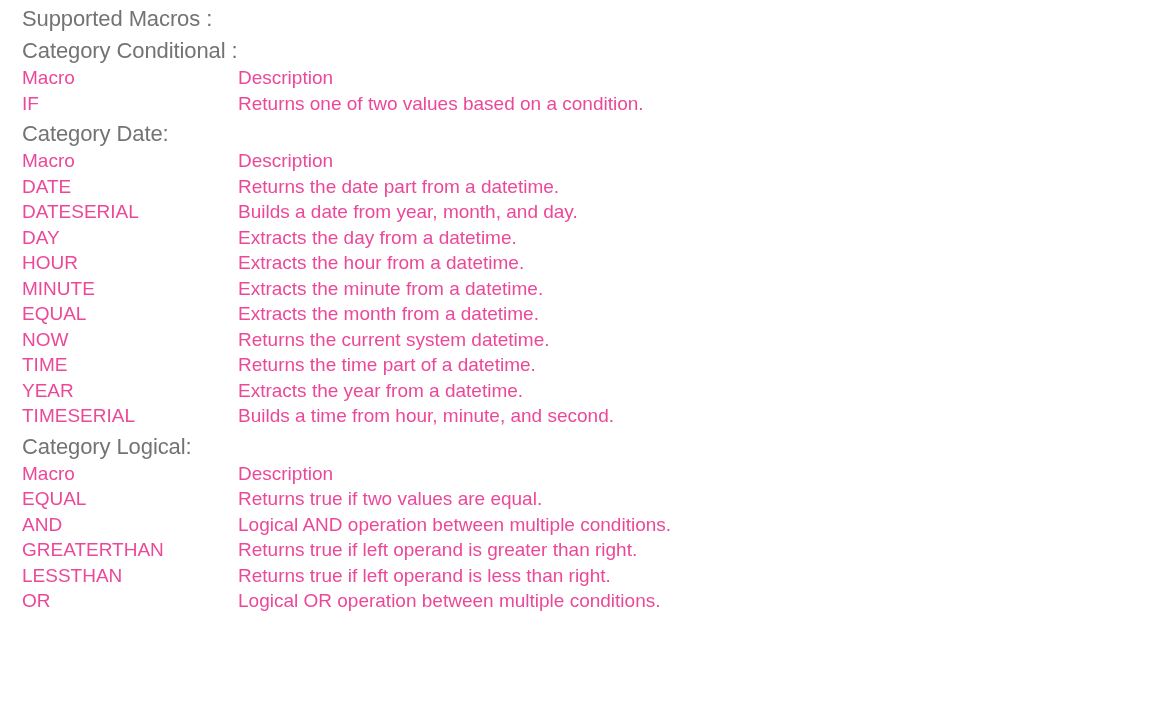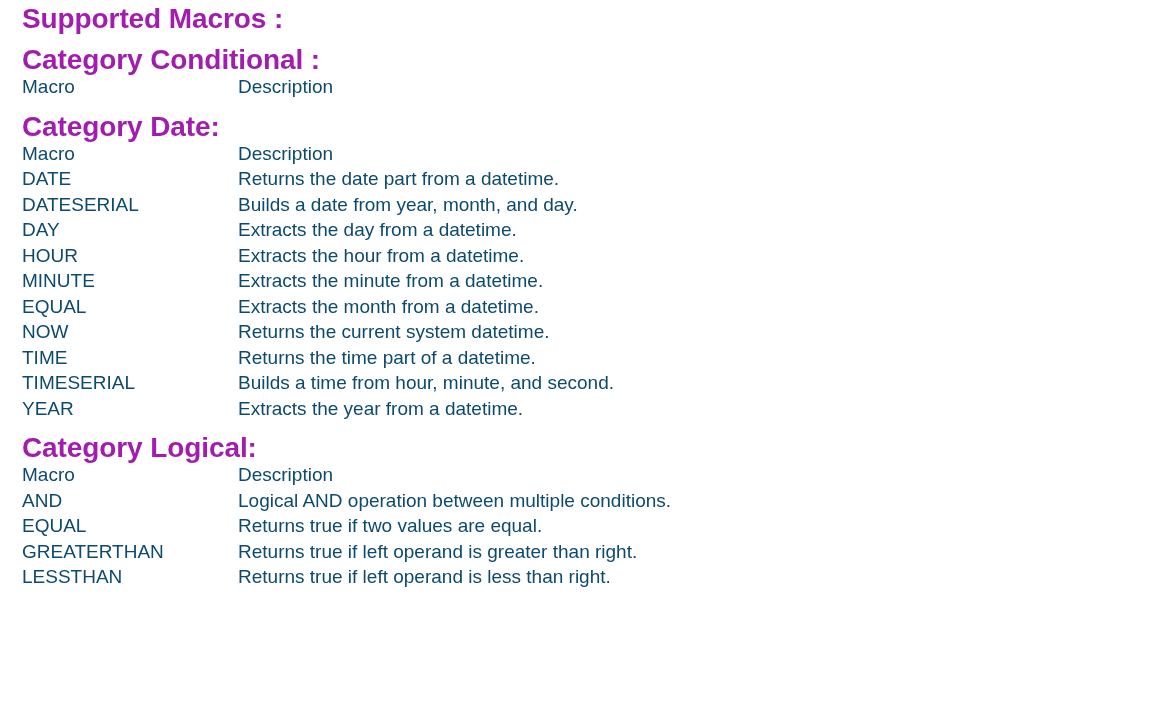--- a/index.html
+++ b/index.html
@@ -14,43 +14,43 @@
     font-family: "Liberation Sans", sans-serif;
     color: #111111;
     -webkit-font-smoothing: antialiased;
   }
   .page {
     padding: 4px 0 0 22px;
     box-sizing: border-box;
   }
   .doc-title,
   .category-heading {
-    font-size: 28px;
-    font-weight: bold;
+    font-size: 22px;
+    font-weight: normal;
     line-height: 29px;
     letter-spacing: -0.1px;
-    color: #a21caf;
+    color: #737373;
     white-space: pre;
   }
   .category-block {
-    margin-top: 12px;
+    margin-top: 3px;
   }
   .category-block.spaced {
   }
   .macro-table {
     border-collapse: collapse;
     table-layout: fixed;
   }
   .macro-table td {
     padding: 0;
     margin: 0;
     font-size: 19px;
     line-height: 25.5px;
     font-weight: normal;
-    color: #0c4a6e;
+    color: #ec4899;
     vertical-align: top;
     white-space: pre;
   }
   .col-macro {
     width: 216px;
   }
   .col-desc {
     width: 760px;
   }
   .hdr-row td {
@@ -65,20 +65,24 @@
   <div class="doc-title">Supported Macros :</div>
 
   <div id="categories-container">
       <div class="category-block">
         <div class="category-heading">Category Conditional :</div>
         <table class="macro-table">
           <tbody>
             <tr class="hdr-row">
               <td class="col-macro">Macro</td>
               <td class="col-desc">Description</td>
+            </tr>
+            <tr>
+              <td class="col-macro">IF</td>
+              <td class="col-desc">Returns one of two values based on a condition.</td>
             </tr>
           </tbody>
         </table>
       </div>
       <div class="category-block spaced">
         <div class="category-heading">Category Date:</div>
         <table class="macro-table">
           <tbody>
             <tr class="hdr-row">
               <td class="col-macro">Macro</td>
@@ -110,52 +114,56 @@
             </tr>
             <tr>
               <td class="col-macro">NOW</td>
               <td class="col-desc">Returns the current system datetime.</td>
             </tr>
             <tr>
               <td class="col-macro">TIME</td>
               <td class="col-desc">Returns the time part of a datetime.</td>
             </tr>
             <tr>
+              <td class="col-macro">YEAR</td>
+              <td class="col-desc">Extracts the year from a datetime.</td>
+            </tr>
+            <tr>
               <td class="col-macro">TIMESERIAL</td>
               <td class="col-desc">Builds a time from hour, minute, and second.</td>
-            </tr>
-            <tr>
-              <td class="col-macro">YEAR</td>
-              <td class="col-desc">Extracts the year from a datetime.</td>
             </tr>
           </tbody>
         </table>
       </div>
       <div class="category-block spaced">
         <div class="category-heading">Category Logical:</div>
         <table class="macro-table">
           <tbody>
             <tr class="hdr-row">
               <td class="col-macro">Macro</td>
               <td class="col-desc">Description</td>
             </tr>
             <tr>
+              <td class="col-macro">EQUAL</td>
+              <td class="col-desc">Returns true if two values are equal.</td>
+            </tr>
+            <tr>
               <td class="col-macro">AND</td>
               <td class="col-desc">Logical AND operation between multiple conditions.</td>
-            </tr>
-            <tr>
-              <td class="col-macro">EQUAL</td>
-              <td class="col-desc">Returns true if two values are equal.</td>
             </tr>
             <tr>
               <td class="col-macro">GREATERTHAN</td>
               <td class="col-desc">Returns true if left operand is greater than right.</td>
             </tr>
             <tr>
               <td class="col-macro">LESSTHAN</td>
               <td class="col-desc">Returns true if left operand is less than right.</td>
             </tr>
+            <tr>
+              <td class="col-macro">OR</td>
+              <td class="col-desc">Logical OR operation between multiple conditions.</td>
+            </tr>
           </tbody>
         </table>
       </div>
     </div>
 
 </div>
 
 </body></html>

